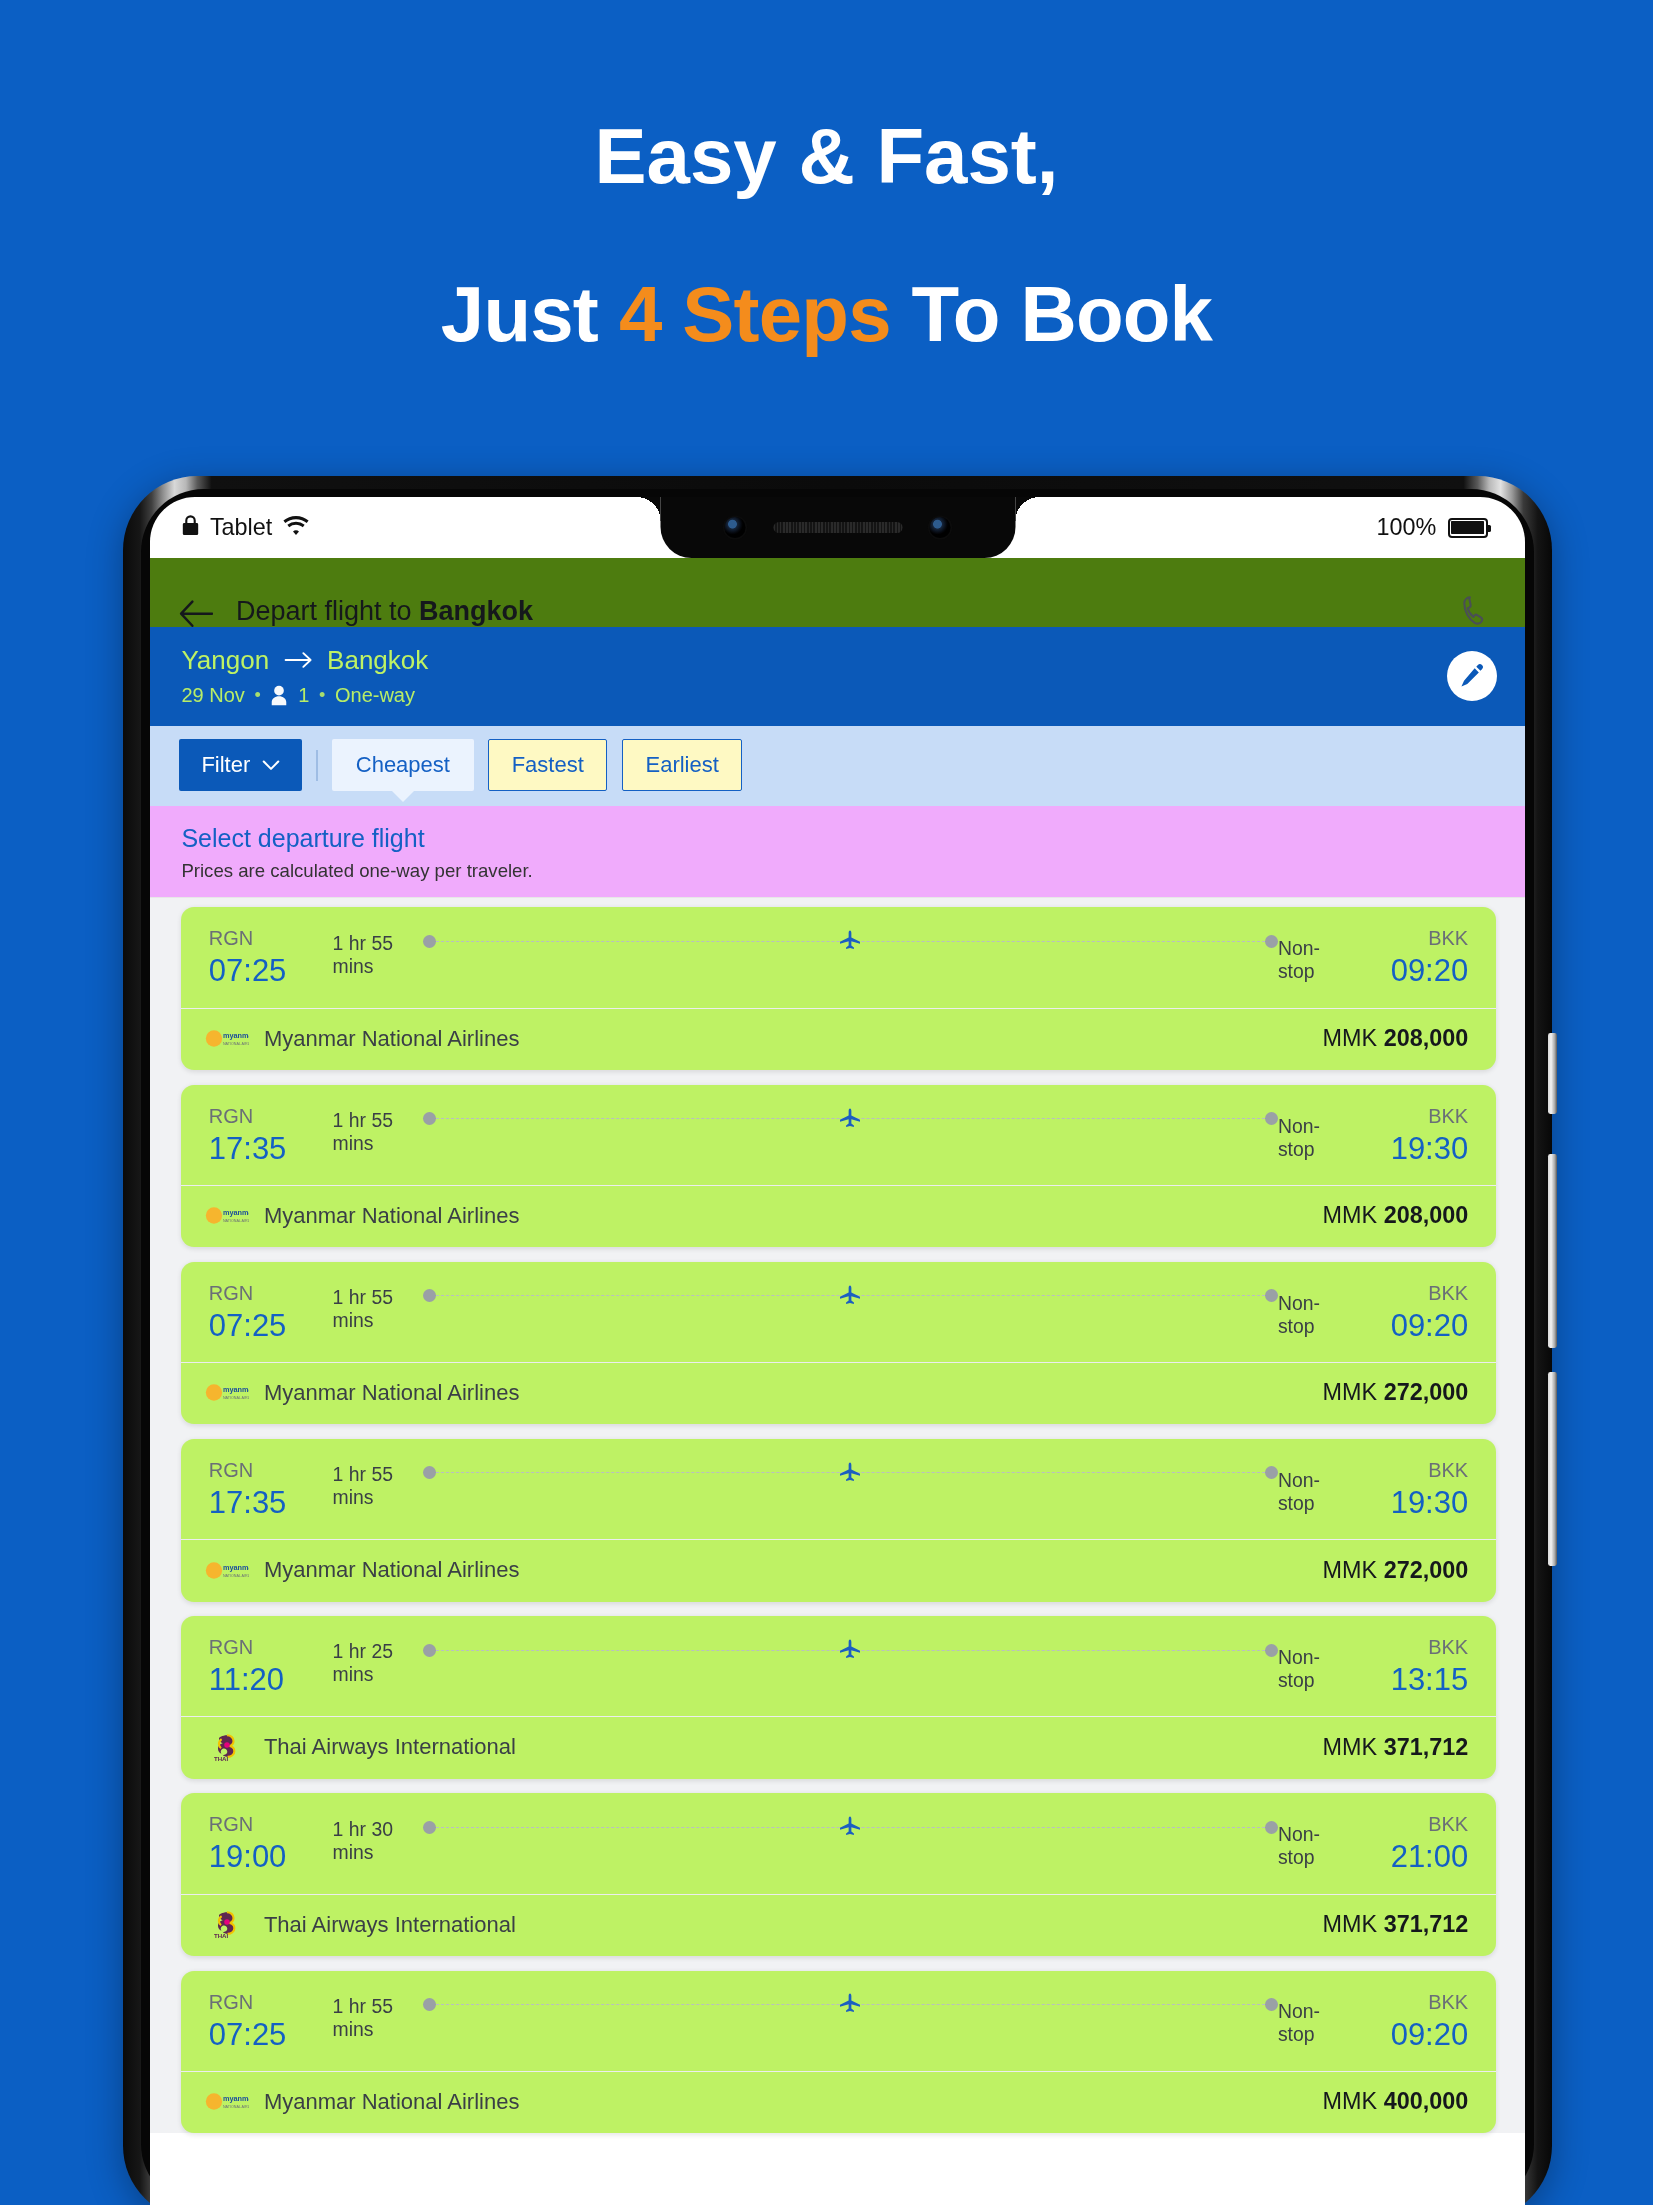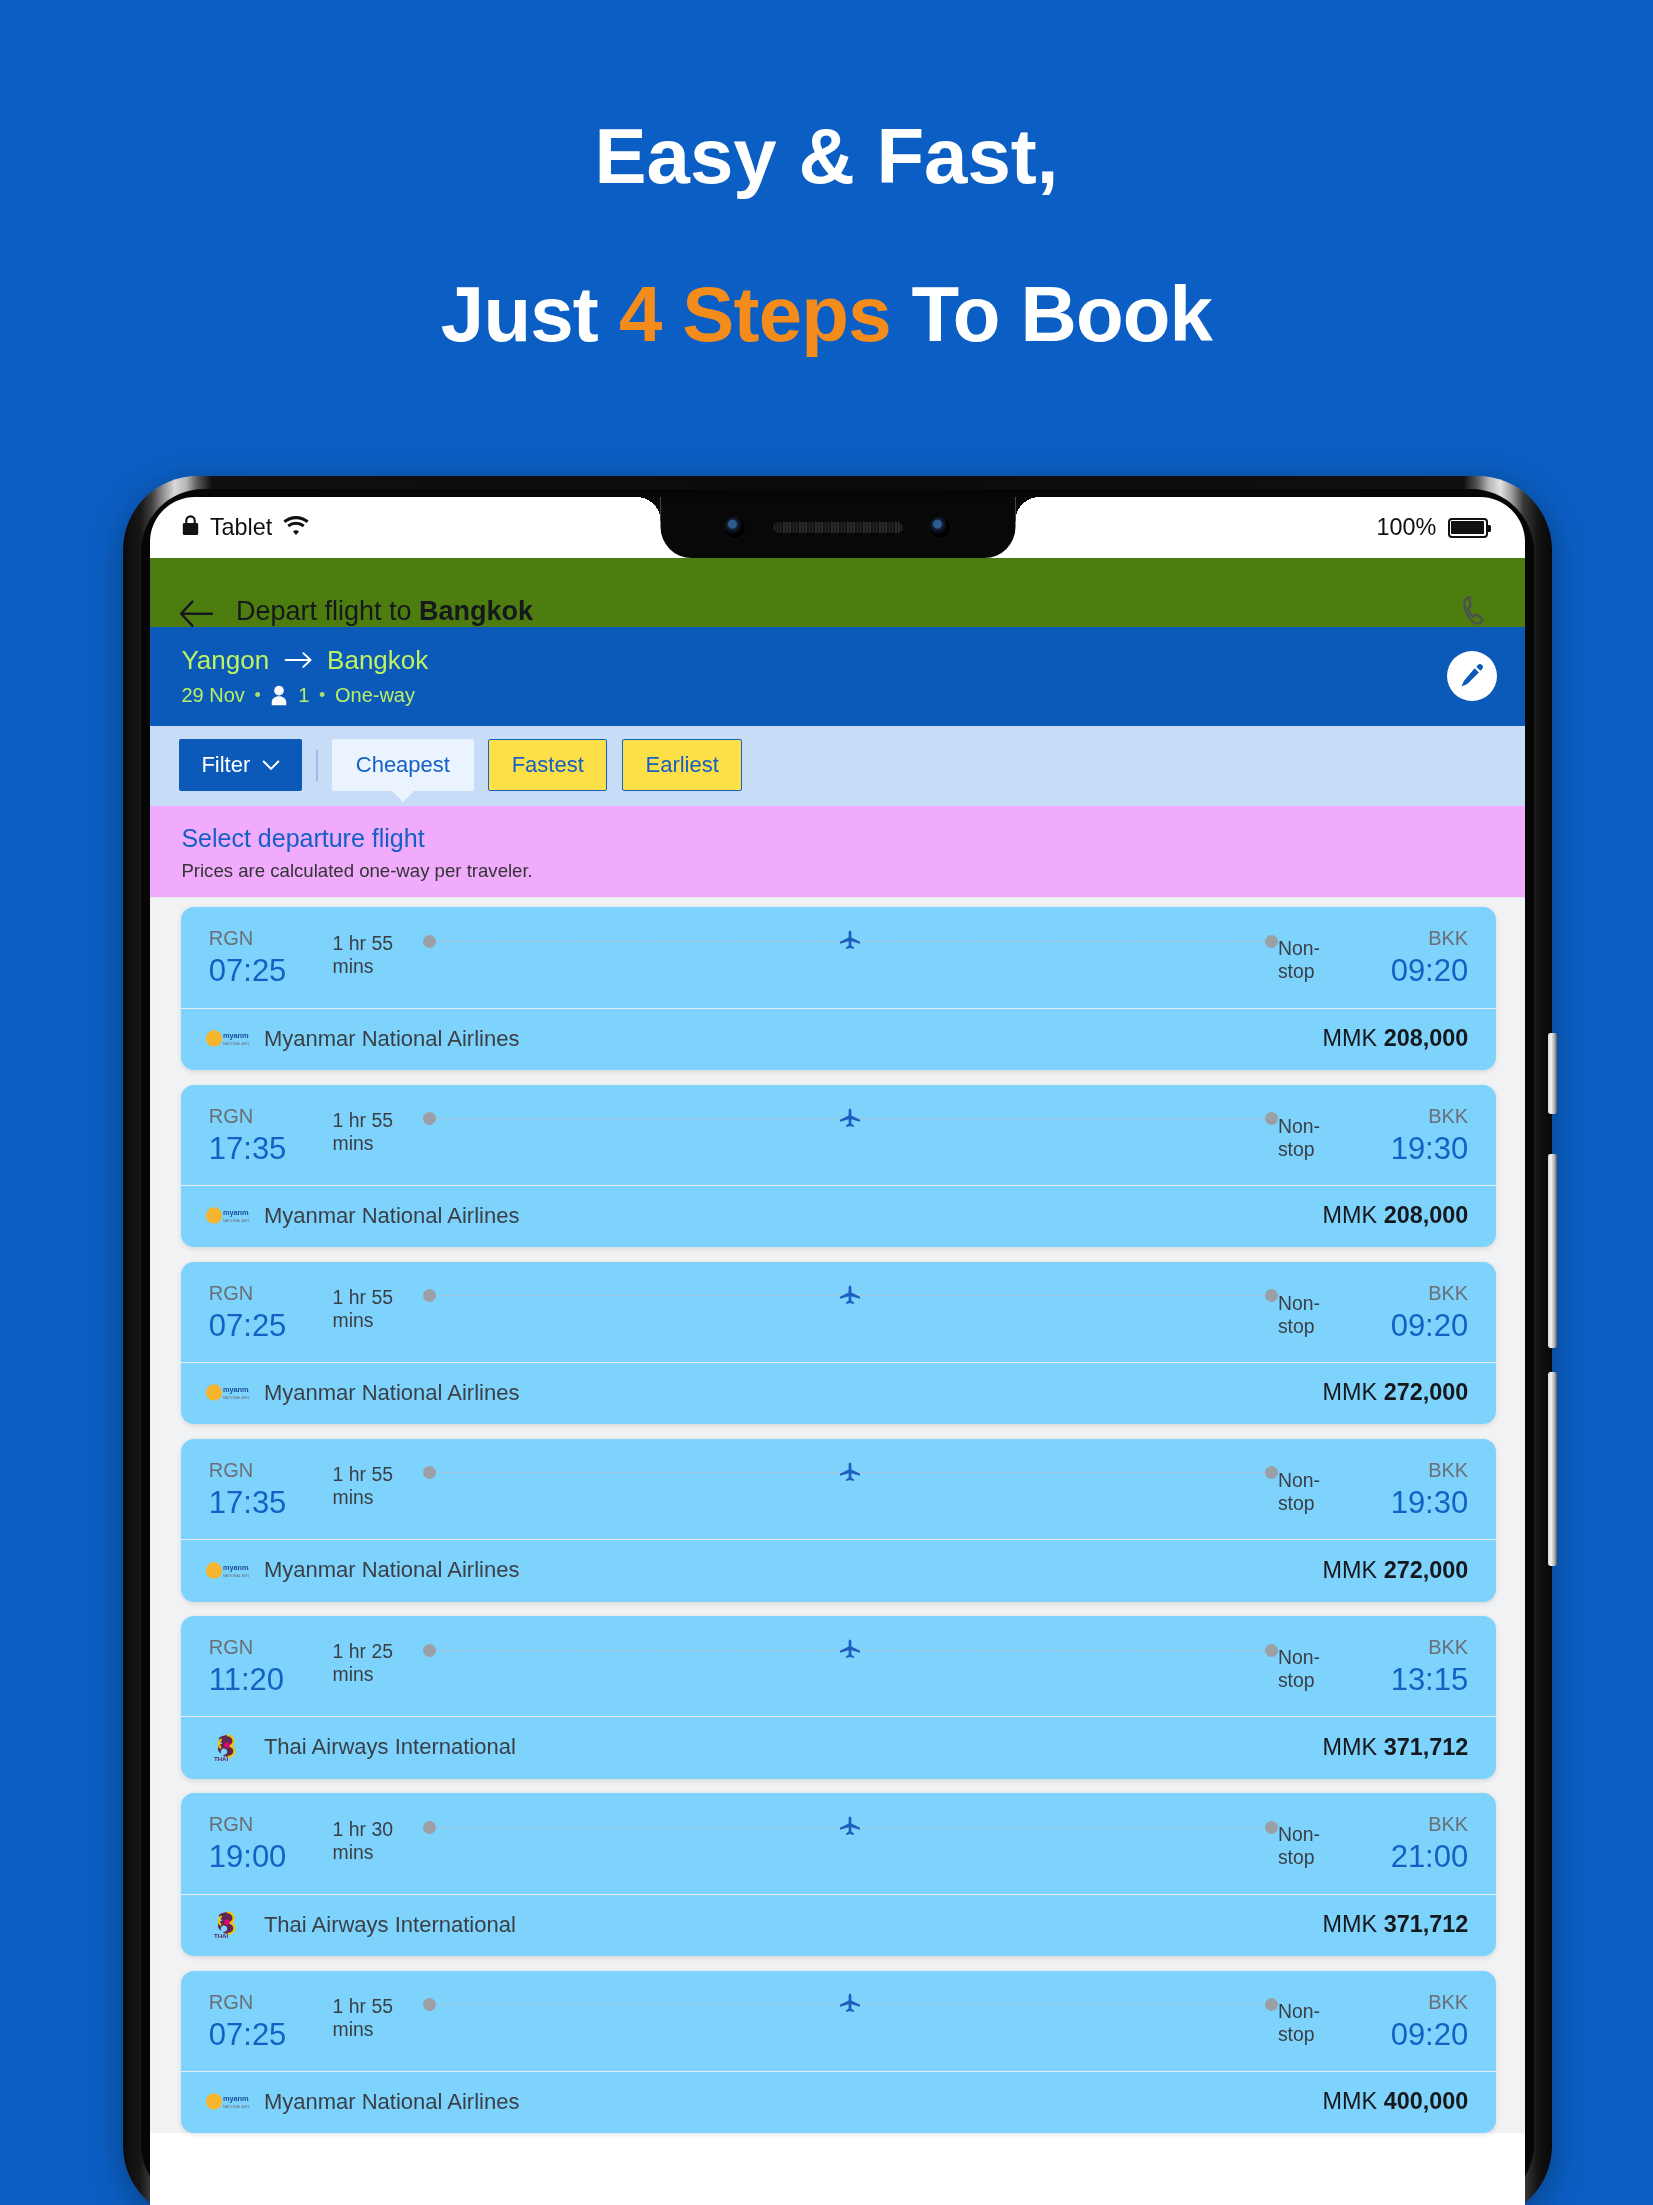--- a/index.html
+++ b/index.html
@@ -197,21 +197,21 @@
     white-space: nowrap;
     cursor: pointer;
     border: 1.6px solid transparent;
   }
   .chip.filter {
     background: #0B59B8; color: #fff;
     display: flex; align-items: center; gap: 11.3px;
     padding: 12px 21px;
   }
   .chip.sort {
-    background: #fde047; color: #1460C4; border-color: #1460C4;
+    background: #fef9c3; color: #1460C4; border-color: #1460C4;
     margin-left: 14.5px;
   }
   .chip.sort.active {
     background: #EBF3FE; border-color: transparent; color: #1460C4;
     position: relative;
   }
   .chip.sort.active::after {
     content: "";
     position: absolute;
     bottom: -11.3px; left: 50%; transform: translateX(-50%);
@@ -232,21 +232,21 @@
   .section-title { font-size: 25px; color: #1460C4; margin-bottom: 7.3px; }
   .section-sub { font-size: 18.6px; color: #333; }
 
   
   .list {
     background: #F1F2F4;
     padding: 9.7px 0 0 0;
     position: relative;
   }
   .card {
-    background: #7dd3fc;
+    background: #bef264;
     border-radius: 13px;
     margin: 0 29px 14.5px 31px;
     box-shadow: 0 1.6px 4.8px rgba(0,0,0,.10);
     overflow: hidden;
   }
   .card-top {
     display: flex;
     align-items: center;
     padding: 18px 27.4px 18px 27.4px;
     border-bottom: 0.8px solid #ECEDEF;

